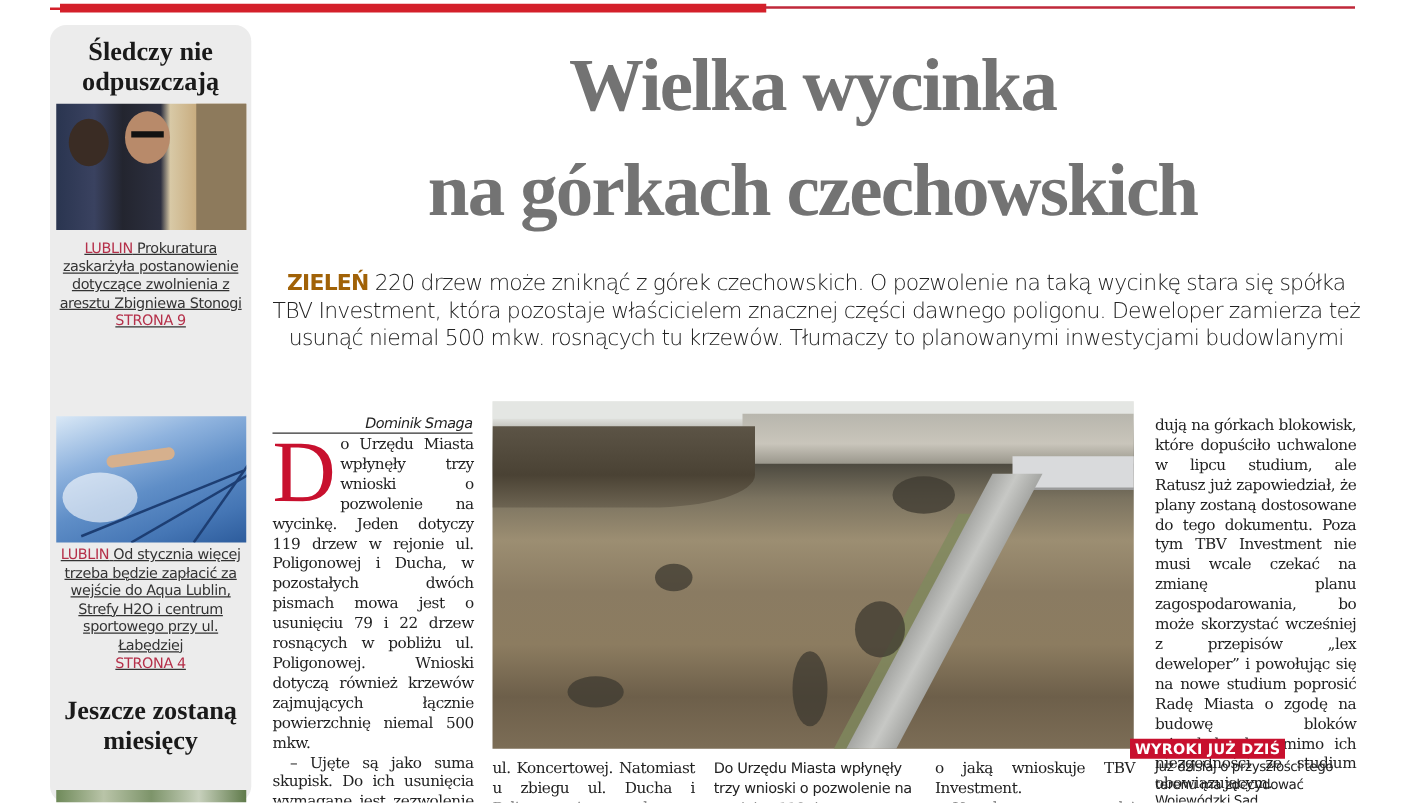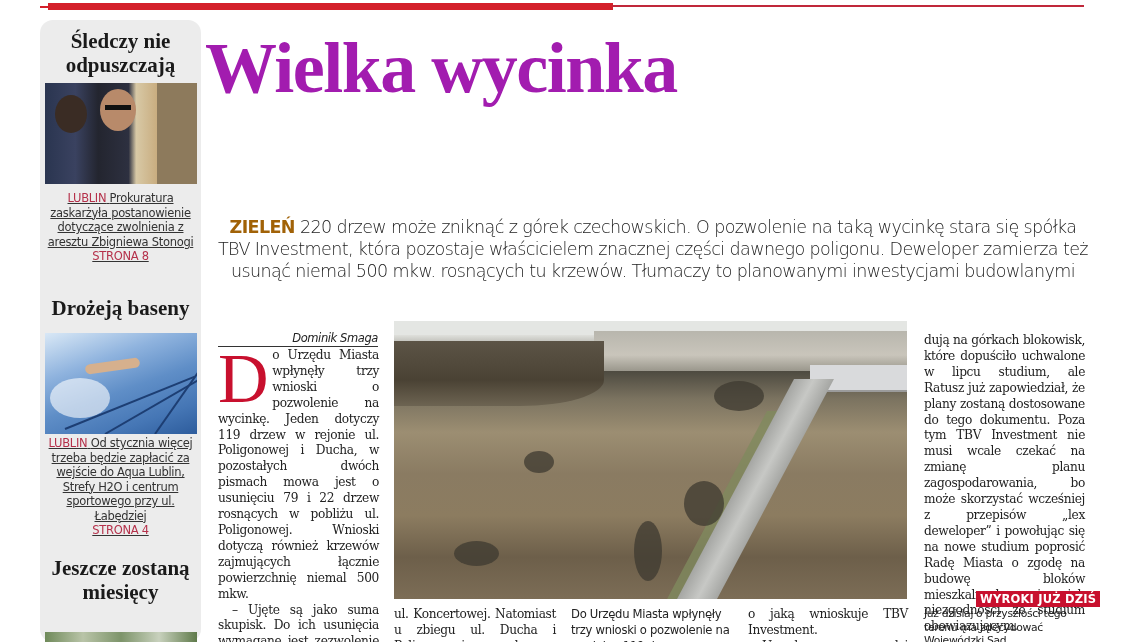--- a/index.html
+++ b/index.html
@@ -28,21 +28,21 @@
     .sb-photo-2 { top: 313px; height: 101px;
       background: linear-gradient(160deg, #d9e8f6 0%, #8fb3de 30%, #5f8ec7 55%, #4576b5 80%, #2d5c9c 100%); overflow: hidden; }
     .sb-photo-2 .lane { position: absolute; height: 2px; background: #1d3e73; transform-origin: left; }
     .sb-photo-2 .swimmer { position: absolute; left: 40px; top: 28px; width: 55px; height: 10px; border-radius: 6px; background: #d6b08d; transform: rotate(-8deg); }
     .sb-photo-2 .splash { position: absolute; left: 5px; top: 45px; width: 60px; height: 40px; border-radius: 50%; background: rgba(255,255,255,0.6); }
     .sb-text-2 { top: 416px; }
     .sb-head-3 { position: absolute; left: 0; top: 536px; width: 161px; font-size: 21px; line-height: 24px; }
     .sb-photo-3 { top: 612px; height: 10px; background: linear-gradient(90deg, #6f8a5a, #b9c4a8, #7d946a, #c8d1bd, #5f7a4a); }
 
     
-    .headline { position: absolute; left: 205px; top: 26px; width: 890px; font-family: "Liberation Serif", serif; font-weight: bold; font-size: 72px; line-height: 84px; letter-spacing: -1.5px; color: #a21caf; }
+    .headline { position: absolute; left: 205px; top: 26px; width: 890px; text-align: center; font-family: "Liberation Serif", serif; font-weight: bold; font-size: 60px; line-height: 84px; letter-spacing: -1.5px; color: #737373; }
 
     
     .lead { position: absolute; left: 218px; top: 216px; width: 870px; text-align: center; font-family: "DejaVu Sans", sans-serif; font-size: 17.5px; line-height: 22px; color: #222; letter-spacing: -0.6px; font-weight: 300; }
     .lead-kicker { font-weight: bold; color: #a16207; }
 
     
     .byline { position: absolute; left: 218px; top: 331px; width: 160px; text-align: right; font-family: "DejaVu Sans", sans-serif; font-size: 11.5px; line-height: 15px; color: #222; letter-spacing: -0.4px; font-style: italic; }
     .byline-rule { position: absolute; left: 218px; top: 346px; width: 160px; height: 1px; background: #333; }
 
     
@@ -61,64 +61,64 @@
     .main-photo .building { position: absolute; left: 416px; top: 44px; width: 100px; height: 27px; background: #d9dadc; border-bottom: 2px solid #9b9b9b; }
     .main-photo .road { position: absolute; left: 400px; top: 58px; width: 40px; height: 250px; background: linear-gradient(90deg, #a5a6a3, #c7c8c5, #a5a6a3); transform: skewX(-28deg); transform-origin: top left; }
     .main-photo .grass { position: absolute; left: 373px; top: 90px; width: 20px; height: 200px; background: #7f8a5e; transform: skewX(-28deg); transform-origin: top left; opacity: 0.8; }
     .main-photo .bush { position: absolute; border-radius: 50%; background: #3e3a30; opacity: 0.75; }
 
     .col-2 { left: 394px; top: 607px; width: 162px; }
     .col-3 { left: 571px; top: 607px; width: 162px; font-family: "DejaVu Sans", sans-serif; font-size: 11.6px; text-align: left; letter-spacing: -0.3px; }
     .col-4 { left: 748px; top: 607px; width: 160px; }
     .col-5 { left: 924px; top: 333px; width: 161px; }
 
-    .box-tag { position: absolute; left: 976px; top: 591px; height: 16px; padding: 0 4px; background: #c8102e; color: #fff; font-family: "DejaVu Sans", sans-serif; font-weight: bold; font-size: 11.5px; line-height: 16px; letter-spacing: 0.2px; }
+    .box-tag { position: absolute; left: 904px; top: 591px; height: 16px; padding: 0 4px; background: #c8102e; color: #fff; font-family: "DejaVu Sans", sans-serif; font-weight: bold; font-size: 11.5px; line-height: 16px; letter-spacing: 0.2px; }
     .box-text { position: absolute; left: 924px; top: 607px; width: 165px; font-family: "DejaVu Sans", sans-serif; font-size: 10.8px; line-height: 13.5px; color: #222; letter-spacing: -0.35px; }
   </style>
 </head>
 <body>
 
 <div class="rule-thin-left"></div>
 <div class="rule-thick"></div>
 <div class="rule-thin-right"></div>
 
 <aside class="sidebar">
   <div class="sb-head sb-head-1">Śledczy nie odpuszczają</div>
   <div class="sb-photo sb-photo-1">
     <div class="face1"></div>
     <div class="face2"></div>
     <div class="glasses"></div>
     <div class="coat"></div>
   </div>
   <div class="sb-text sb-text-1">
     <span class="kicker">LUBLIN</span>
     <span>Prokuratura zaskarżyła postanowienie dotyczące zwolnienia z aresztu Zbigniewa Stonogi</span><br>
-    <span class="kicker">STRONA 8</span>
+    <span class="kicker">STRONA 9</span>
   </div>
 
-  <div class="sb-head sb-head-2">Drożeją baseny</div>
   <div class="sb-photo sb-photo-2">
     <div class="splash"></div>
     <div class="swimmer"></div>
     <div class="lane" style="left:20px;top:95px;width:140px;transform:rotate(-22deg);"></div>
     <div class="lane" style="left:60px;top:100px;width:120px;transform:rotate(-30deg);"></div>
     <div class="lane" style="left:110px;top:100px;width:80px;transform:rotate(-55deg);"></div>
   </div>
   <div class="sb-text sb-text-2">
     <span class="kicker">LUBLIN</span>
     <span>Od stycznia więcej trzeba będzie zapłacić za wejście do Aqua Lublin, Strefy H2O i centrum sportowego przy ul. Łabędziej</span><br>
     <span class="kicker">STRONA 4</span>
   </div>
 
   <div class="sb-head sb-head-3">Jeszcze zostaną miesięcy</div>
   <div class="sb-photo sb-photo-3"></div>
 </aside>
 
 <h1 class="headline">
   <span>Wielka wycinka</span><br>
+  <span>na górkach czechowskich</span>
 </h1>
 
 <div class="lead">
   <span class="lead-kicker">ZIELEŃ</span>
   <span>220 drzew może zniknąć z górek czechowskich. O pozwolenie na taką wycinkę stara się spółka TBV Investment, która pozostaje właścicielem znacznej części dawnego poligonu. Deweloper zamierza też usunąć niemal 500 mkw. rosnących tu krzewów. Tłumaczy to planowanymi inwestycjami budowlanymi</span>
 </div>
 
 <div class="byline">Dominik Smaga</div>
 <div class="byline-rule"></div>
 

